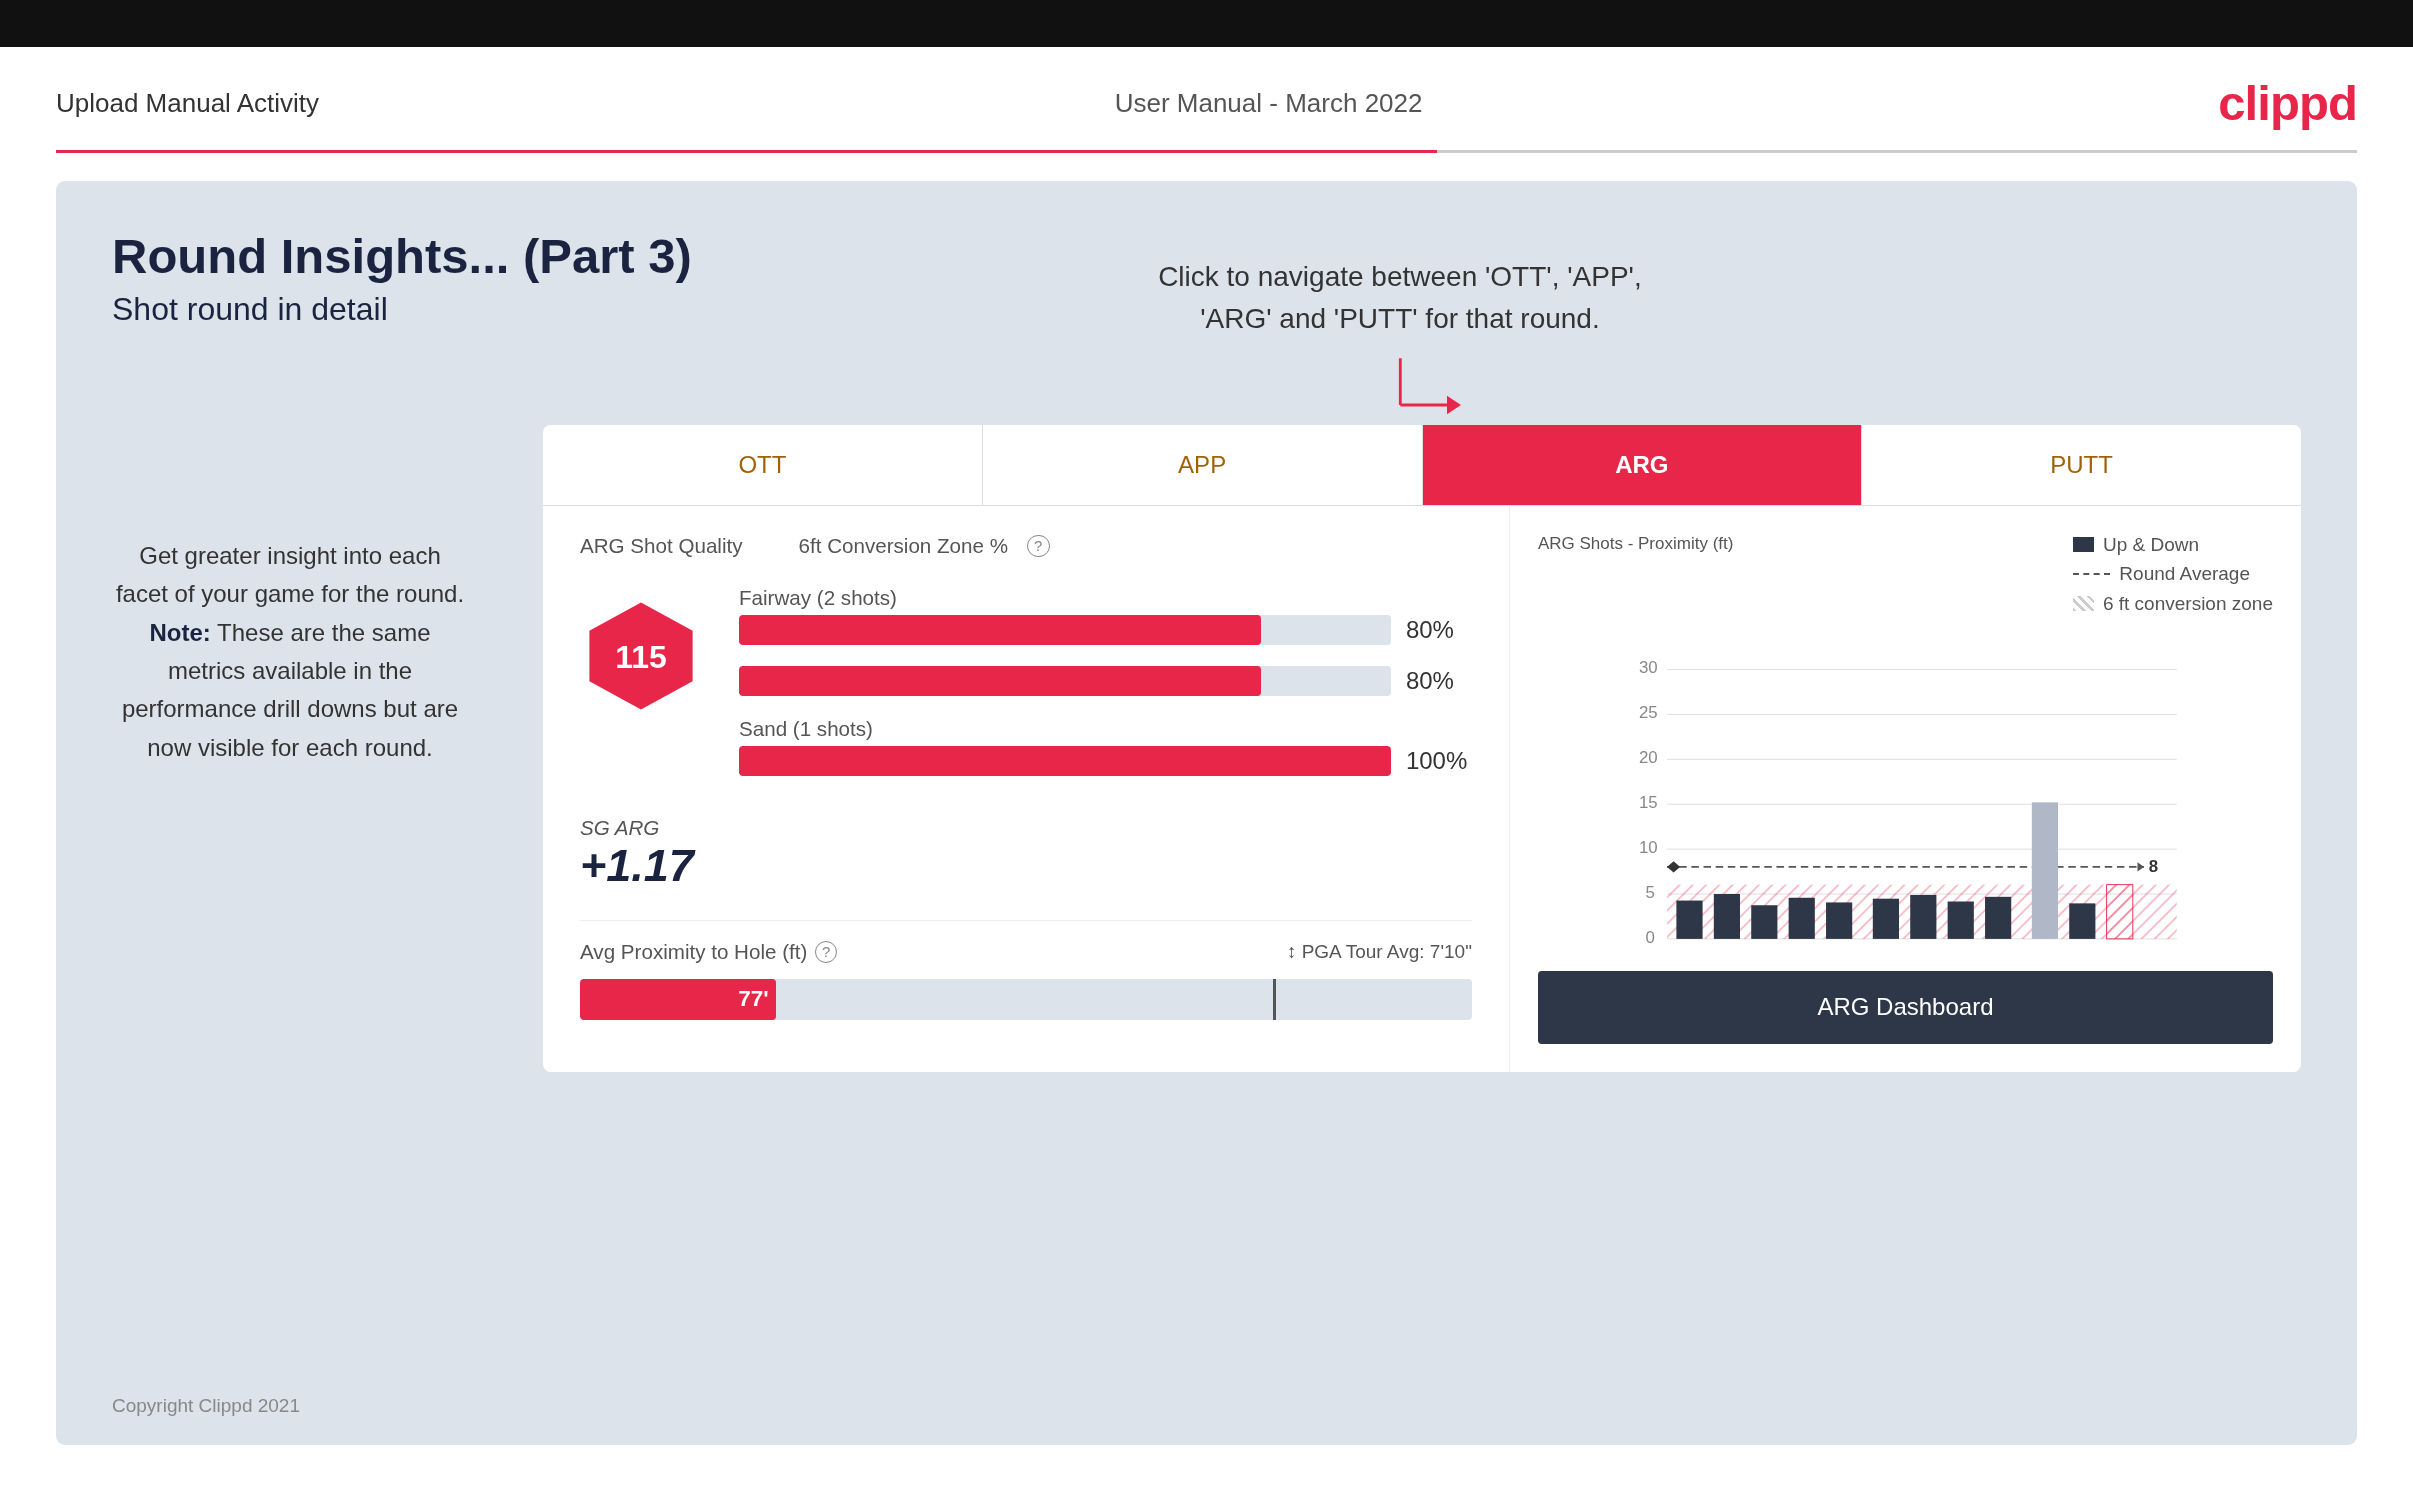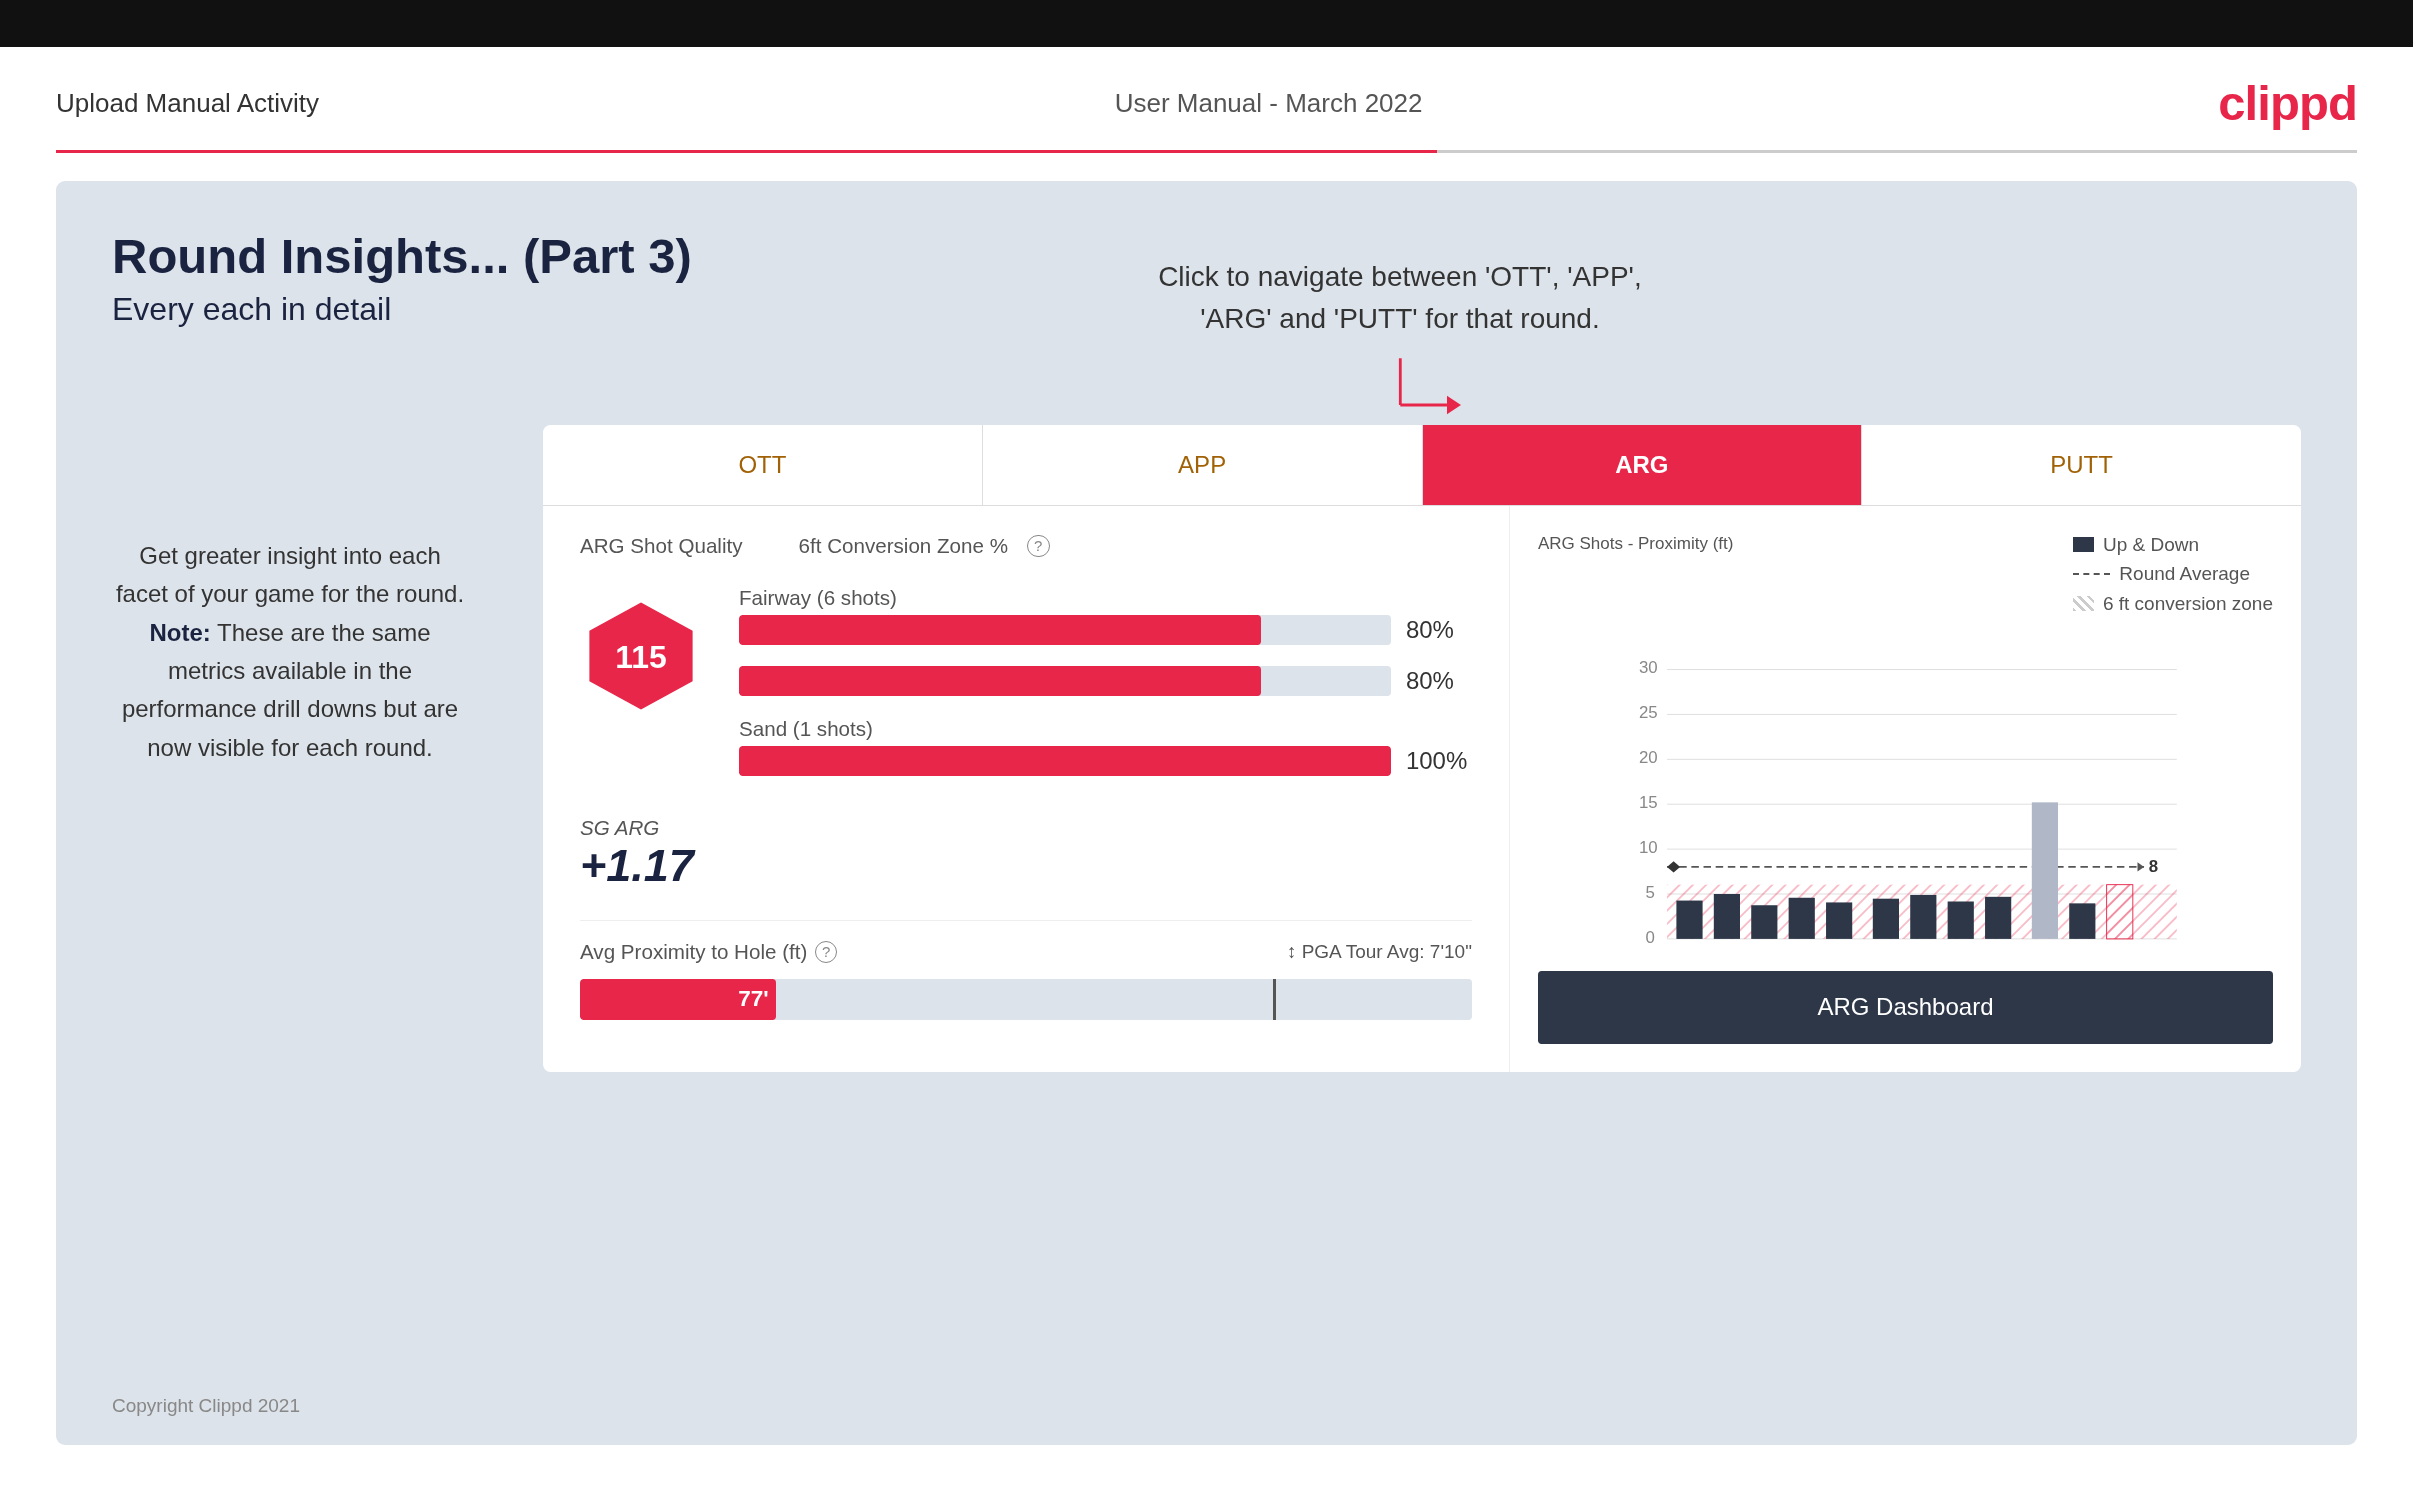--- a/index.html
+++ b/index.html
@@ -108,21 +108,21 @@
 <div class="header">
   <span class="header-left">Upload Manual Activity</span>
   <span class="header-center">User Manual - March 2022</span>
   <span class="logo">clippd</span>
 </div>
 
 <div class="divider"></div>
 
 <div class="main">
   <div class="section-title">Round Insights... (Part 3)</div>
-  <div class="section-subtitle">Every each in detail</div>
+  <div class="section-subtitle">Shot round in detail</div>
 
   <div class="nav-hint">
     <div class="nav-hint-text">
       Click to navigate between 'OTT', 'APP',<br>'ARG' and 'PUTT' for that round.
     </div>
     
     <svg class="arrow-svg" width="94" height="84" viewBox="0 0 100 90">
       <line x1="10" y1="10" x2="10" y2="60" stroke="#e8264a" stroke-width="3"></line>
       <line x1="10" y1="60" x2="60" y2="60" stroke="#e8264a" stroke-width="3"></line>
       <polygon points="60,50 60,70 75,60" fill="#e8264a"></polygon>
@@ -157,21 +157,21 @@
 
           <div class="hexagon-wrap">
             <svg width="122" height="122" viewBox="0 0 130 130">
               <polygon points="65,8 120,38 120,92 65,122 10,92 10,38" fill="#e8264a"></polygon>
               <text x="65" y="78" text-anchor="middle" fill="white" font-size="34" font-weight="700">115</text>
             </svg>
           </div>
 
           <div class="bars-section">
             <div class="bar-row">
-              <div class="bar-label">Fairway (6 shots)</div>
+              <div class="bar-label">Fairway (2 shots)</div>
               <div class="bar-container">
                 <div class="bar-track">
                   <div class="bar-fill" style="width:80%"></div>
                 </div>
                 <span class="bar-pct">80%</span>
               </div>
             </div>
             <div class="bar-row">
               <div class="bar-container">
                 <div class="bar-track">

